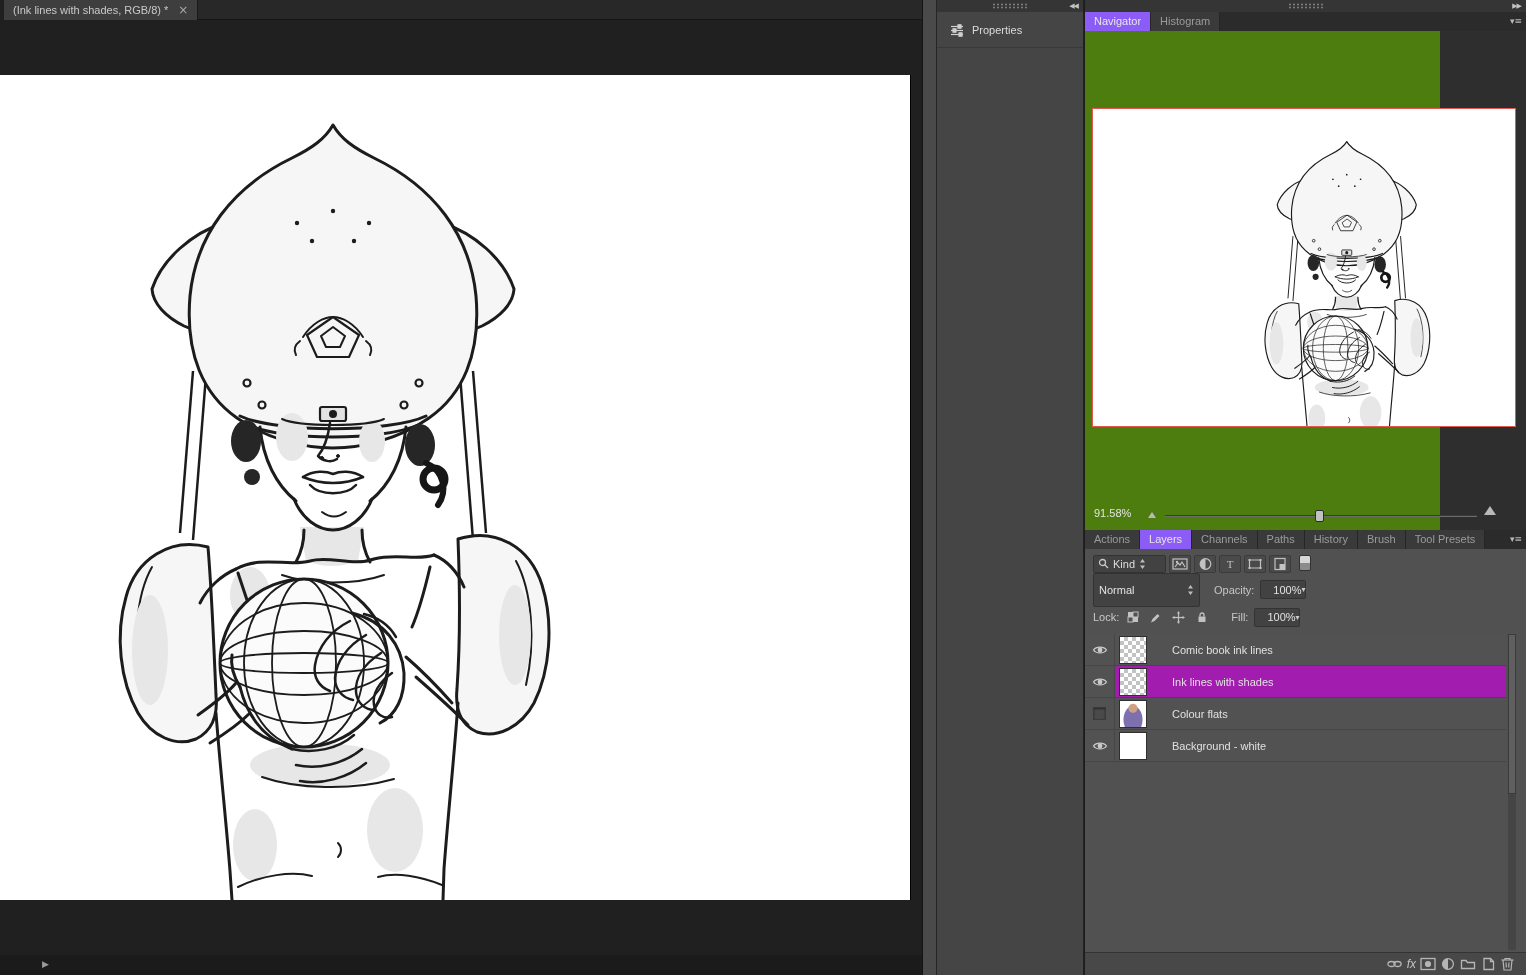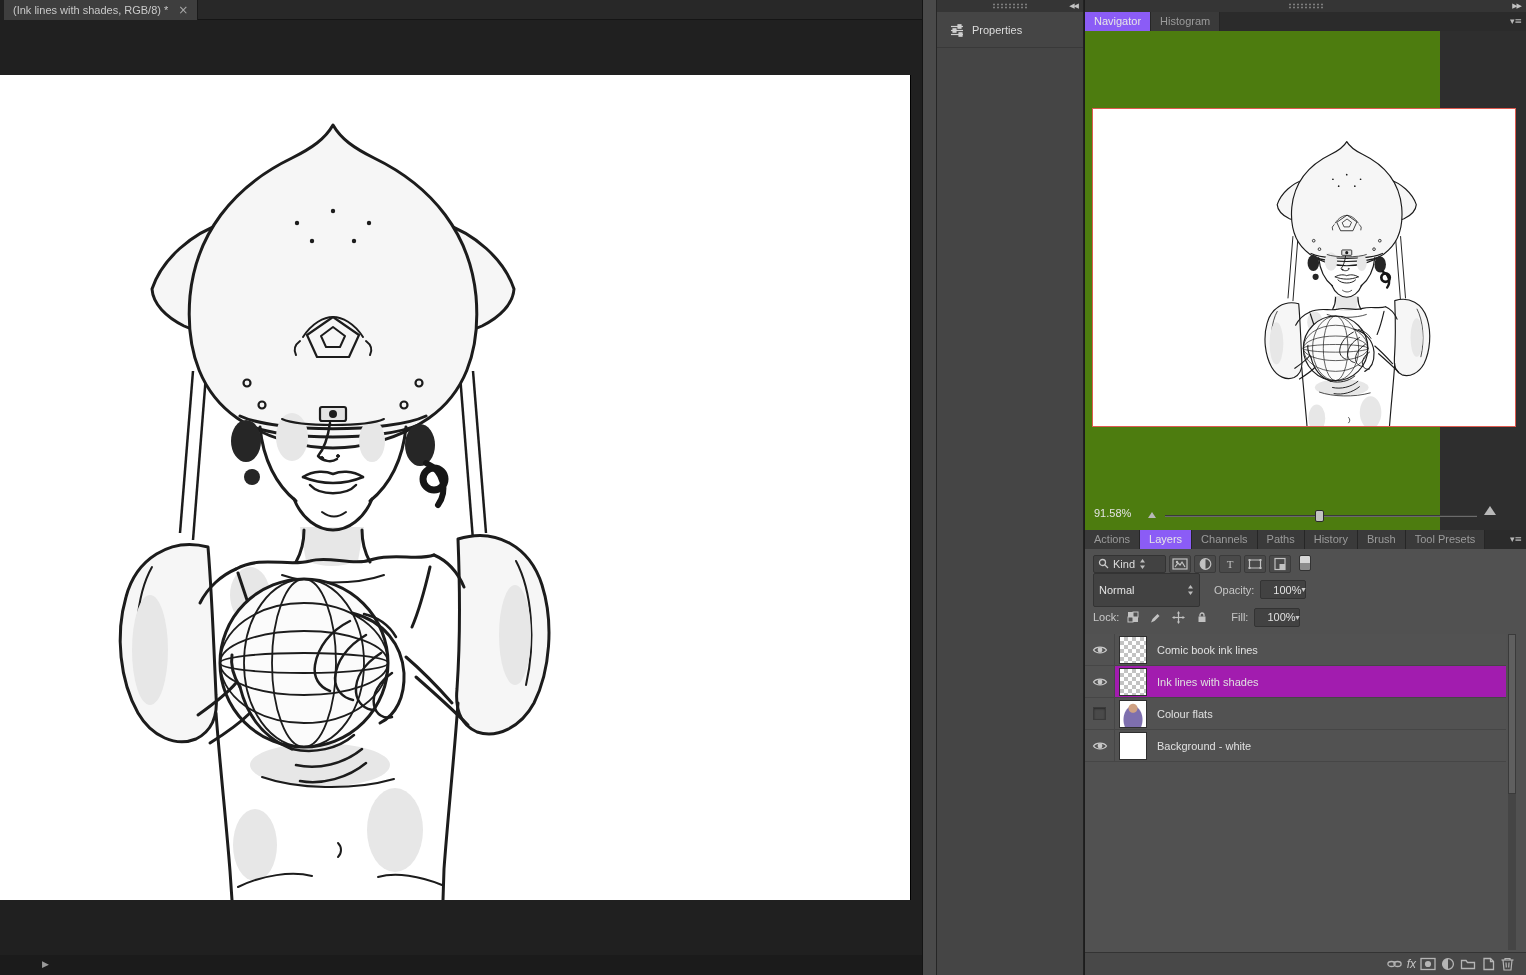--- a/index.html
+++ b/index.html
@@ -61,21 +61,21 @@
   .arr{font-size:8px;color:#c9c9c9}
 
   #lock-row{top:608px;width:426px;height:18px}
   .lock-btn{width:19px;height:16px;margin-left:4px;display:flex;align-items:center;justify-content:center}
   #fill-lbl{margin-left:20px}
 
   #layers-list{position:absolute;left:0;top:634px;width:421px}
   .layer-row{height:32px;display:flex;background:#525252;border-bottom:1px solid #464646}
   .eye-cell{width:30px;border-right:1px solid #464646;display:flex;align-items:center;justify-content:center}
   .eye-empty{width:13px;height:13px;background:#4a4a4a;border:1px solid #3a3a3a;box-shadow:inset 0 1px 2px rgba(0,0,0,.45)}
-  .layer-content{flex:1;display:flex;align-items:center;gap:11px;padding-left:5px}
+  .layer-content{flex:1;display:flex;align-items:center;gap:26px;padding-left:5px}
   .layer-content.selected{background:#a21caf}
   .layer-thumb{width:26px;height:26px;box-shadow:0 0 0 1px #2f2f2f;background:#fff;flex:none}
   .thumb-checker{background-color:#fff;background-image:linear-gradient(45deg,#c3c3c3 25%,transparent 25%,transparent 75%,#c3c3c3 75%),linear-gradient(45deg,#c3c3c3 25%,#fff 25%,#fff 75%,#c3c3c3 75%);background-size:8px 8px;background-position:0 0,4px 4px}
   .thumb-clay{background-color:#e9e9e9;background-image:radial-gradient(circle at 50% 30%,#8d8d8d 0 4px,transparent 5px),radial-gradient(ellipse at 50% 72%,#ababab 0 9px,transparent 10px)}
   .thumb-color{background-color:#fff;background-image:radial-gradient(circle at 50% 28%,#cfa183 0 4px,transparent 5px),radial-gradient(ellipse at 50% 72%,#7e6fae 0 9px,transparent 10px)}
   .thumb-white{background:#fff}
   .layer-name{font-size:11px;color:#e0e0e0}
 
   #layers-scroll{position:absolute;left:423px;top:634px;width:8px;height:316px;background:#454545}
   #layers-scroll-thumb{position:absolute;left:0;top:0;width:8px;height:160px;background:#5f5f5f;border:1px solid #3a3a3a}

